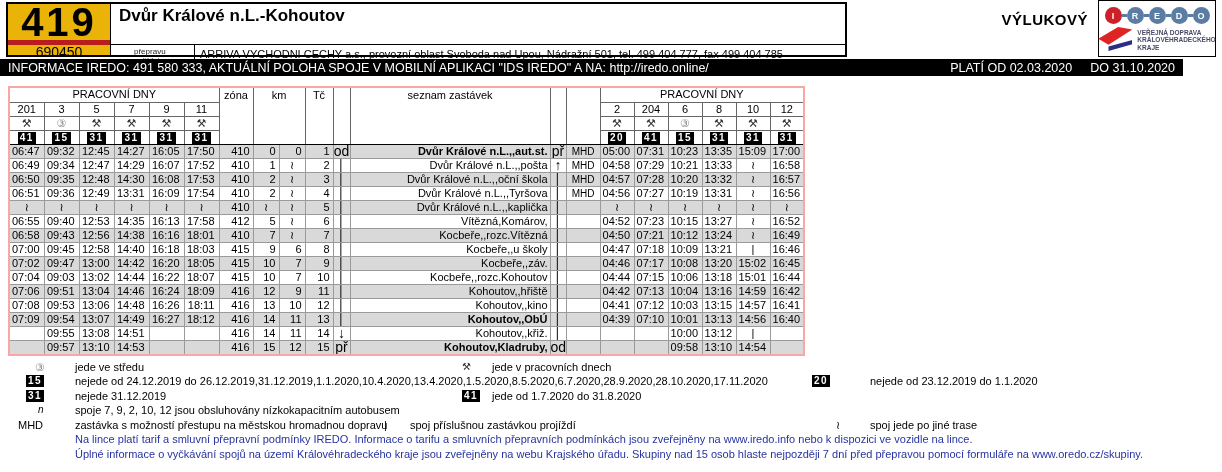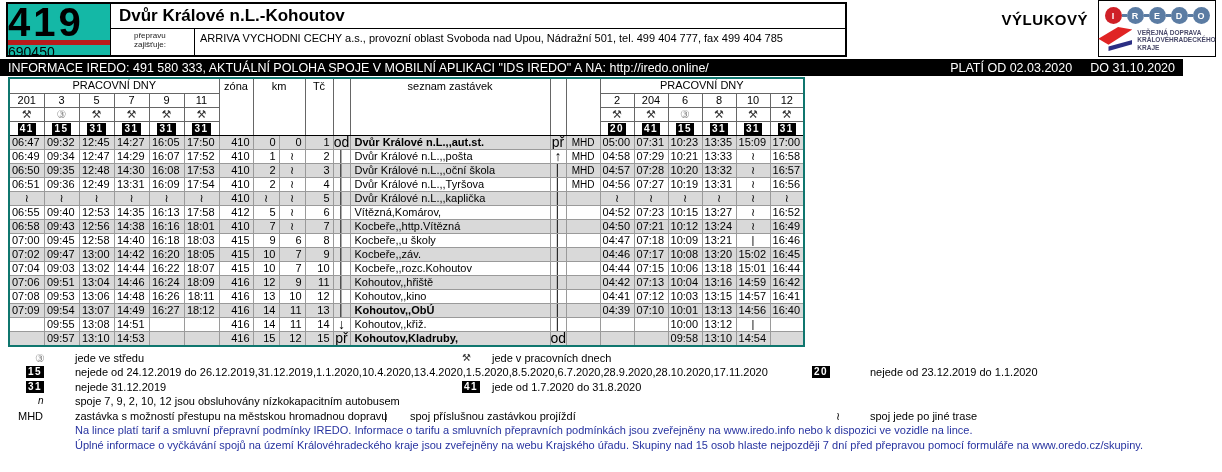--- a/index.html
+++ b/index.html
@@ -2,26 +2,26 @@
 <html><head>
 <meta charset="utf-8">
 <style>
   html,body{margin:0;padding:0;background:#fff;}
   .page{position:relative;width:1222px;height:472px;background:#fff;overflow:hidden;
         font-family:"Liberation Sans",sans-serif;color:#000;}
 
   
   .hdr{position:relative;height:58px;}
   .numbox{position:absolute;left:6px;top:2px;width:106px;height:55px;border:2px solid #000;
-          box-sizing:border-box;text-align:left;background:#14b8a6;}
+          box-sizing:border-box;text-align:center;background:#eab308;}
   .numbox .n{font-size:40px;font-weight:700;line-height:36px;letter-spacing:3px;}
   .numbox .c{border-top:5px solid #b91c1c;font-size:14px;line-height:15px;}
   .titlebox{position:absolute;left:110px;top:2px;width:737px;height:55px;border:2px solid #000;
             border-left:1px solid #000;box-sizing:border-box;background:#fff;}
-  .title{font-size:17px;font-weight:700;padding:2px 4px 0 8px;height:25px;box-sizing:border-box;
+  .title{font-size:17px;font-weight:700;padding:2px 4px 0 8px;height:41px;box-sizing:border-box;
          border-bottom:1px solid #000;white-space:nowrap;}
   .oprow{display:flex;height:26px;margin-left:20px;}
   .oplabel{width:64px;border-right:1px solid #000;font-size:8px;line-height:9px;
            padding:2px 0 0 3px;box-sizing:border-box;color:#222;}
   .optext{font-size:11px;padding:3px 0 0 5px;white-space:nowrap;}
   .flag{position:absolute;right:134px;top:11px;font-size:15px;font-weight:700;letter-spacing:.5px;}
   .logobox{position:absolute;left:1098px;top:0;width:118px;height:57px;border:1px solid #000;
            box-sizing:border-box;}
   .circles{display:flex;align-items:center;justify-content:center;margin-top:6px;}
   .circle{width:17px;height:17px;border-radius:50%;color:#fff;font-size:9px;font-weight:700;
@@ -37,39 +37,39 @@
           clip-path:polygon(30% 75%,100% 50%,100% 66%,30% 92%);}
   .tagline{font-size:6.5px;line-height:7.5px;color:#4a4a6a;font-weight:700;align-self:center;}
 
   
   .bar{position:relative;margin-top:1px;width:1183px;height:17px;background:#000;color:#fff;
        display:flex;justify-content:space-between;align-items:center;padding:0 8px;
        box-sizing:border-box;font-weight:400;font-size:12.5px;white-space:nowrap;}
   .bar .vto{margin-left:18px;}
 
   
-  table.tt{border-collapse:collapse;table-layout:fixed;width:795px;margin:1px 0 0 8px;
-           border:2px solid #0f766e;}
+  table.tt{border-collapse:collapse;table-layout:fixed;width:795px;margin:10px 0 0 8px;
+           border:2px solid #fca5a5;}
   .tt th,.tt td{border:1px solid #9a9a9a;font-size:11px;height:14px;line-height:13px;
                 padding:0 2px;box-sizing:border-box;overflow:hidden;white-space:nowrap;
                 font-weight:400;text-align:center;}
   .tt thead th{border-color:#666;}
   .tt thead tr.h4 th, .tt thead th.mid{border-bottom:1px solid #000;}
   .tt thead th.mid{vertical-align:top;padding-top:1px;}
   .tt tr.h1 th{height:15px;}
   .tt tr.h4 th{height:13px;}
   .sym{color:#333;font-size:10px;}
   .gray{color:#888;}
   .badge{display:inline-block;background:#000;color:#fff;font-weight:700;font-size:10px;
          line-height:12px;padding:0 2px;letter-spacing:1.5px;}
   .tt td.time{text-align:right;padding-right:4px;}
   .tt td.num{text-align:right;padding-right:3px;}
   .tt td.c{text-align:center;padding-right:2px;}
   .tt td.dir{font-size:14px;padding:0;text-align:center;}
-  .tt td.stop{text-align:left;padding-left:4px;}
+  .tt td.stop{text-align:right;padding-left:4px;}
   .tt td.stop.b{font-weight:700;}
   .tt td.mhd{font-size:10px;}
   .tt tr.shade td{background:#d9d9d9;}
 
   
   .legend{position:relative;margin-top:5px;font-size:11px;}
   .lrow{position:relative;height:14.5px;}
   .lrow span{position:absolute;top:0;white-space:nowrap;}
   .lsym{color:#333;font-size:10px;}
   .lcirc{color:#888;font-size:11px;}
@@ -336,21 +336,21 @@
           <td class="time">09:43</td>
           <td class="time">12:56</td>
           <td class="time">14:38</td>
           <td class="time">16:16</td>
           <td class="time">18:01</td>
           <td class="num">410</td>
           <td class="num">7</td>
           <td class="num c">≀</td>
           <td class="num">7</td>
           <td class="dir">│</td>
-          <td class="stop">Kocbeře,,http.Vítězná</td>
+          <td class="stop">Kocbeře,,rozc.Vítězná</td>
           <td class="dir">│</td>
           <td class="mhd"></td>
           <td class="time">04:50</td>
           <td class="time">07:21</td>
           <td class="time">10:12</td>
           <td class="time">13:24</td>
           <td class="time c">≀</td>
           <td class="time">16:49</td>
         </tr>
         <tr>

